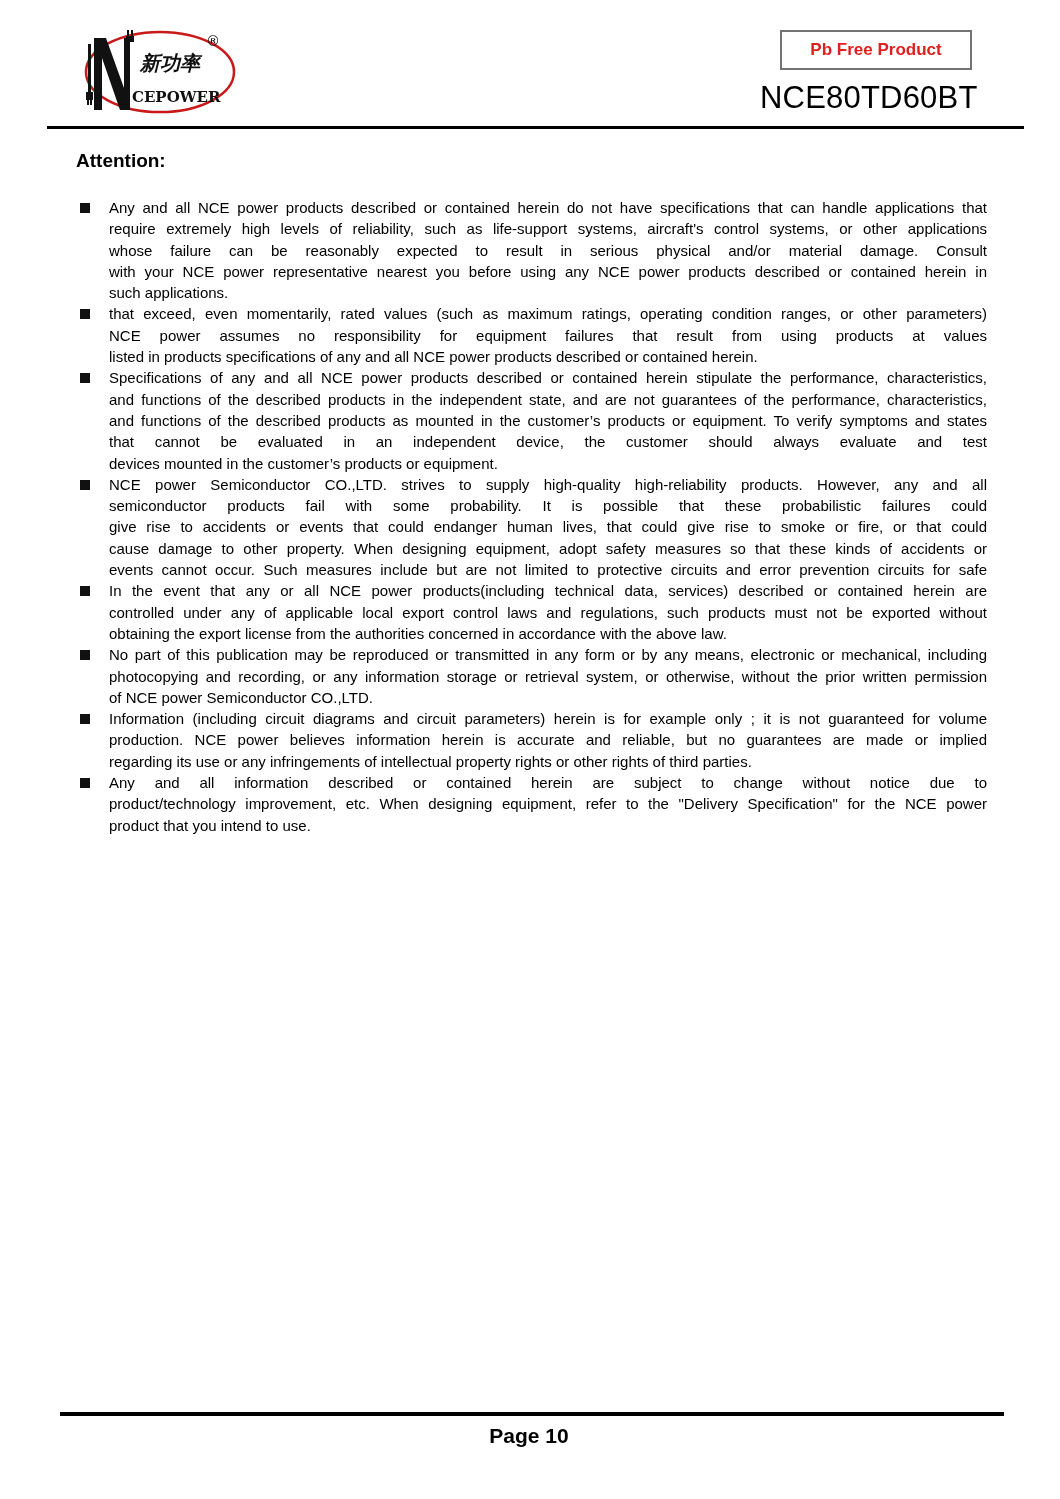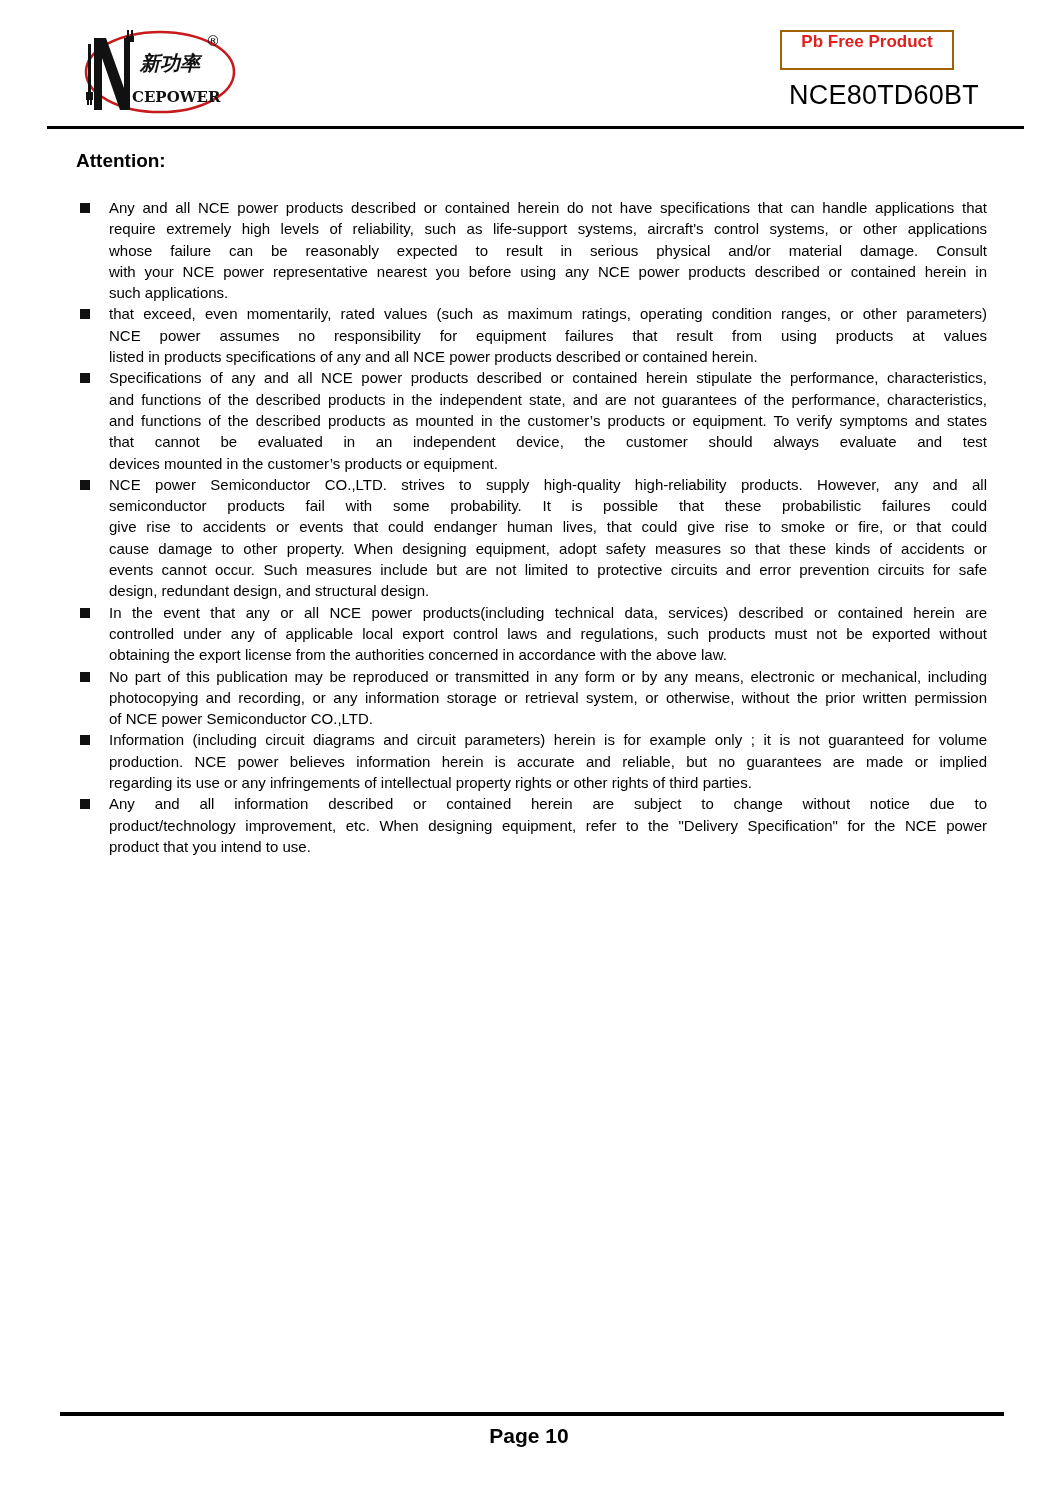--- a/index.html
+++ b/index.html
@@ -2,28 +2,28 @@
 <html><head>
   <meta charset="utf-8">
   <style>
     html, body { margin: 0; padding: 0; background: #ffffff; }
     body {
       width: 1060px; height: 1499px; position: relative; overflow: hidden;
       font-family: "Liberation Sans", sans-serif; color: #000;
     }
     .logo { position: absolute; left: 80px; top: 26px; width: 160px; height: 92px; }
     .pb-box {
-      position: absolute; left: 780px; top: 30px; width: 174px; height: 40px;
-      border: 2px solid #a16207; box-sizing: border-box;
+      position: absolute; left: 780px; top: 30px; width: 192px; height: 40px;
+      border: 2px solid #737373; box-sizing: border-box;
       color: #e0201f; font-weight: bold; font-size: 17px;
-      display: flex; align-items: flex-start; justify-content: center;
+      display: flex; align-items: center; justify-content: center;
     }
     .part {
-      position: absolute; left: 760px; top: 80px; width: 248px; text-align: center;
-      font-size: 27px; letter-spacing: 0.2px;
+      position: absolute; left: 760px; top: 80px; width: 248px; text-align: left;
+      font-size: 31px; letter-spacing: 0.2px;
     }
     .hdr-rule { position: absolute; left: 47px; top: 126px; width: 977px; height: 3px; background: #000; }
     .title { position: absolute; left: 76px; top: 150px; font-size: 19px; font-weight: bold; text-align: center; }
     .list { position: absolute; left: 0; top: 197px; width: 1060px; }
     .item { position: relative; }
     .bullet {
       position: absolute; left: 80px; width: 10px; height: 10px; background: #111;
     }
     .line {
       position: relative; left: 109px; width: 878px; height: 21.3px; line-height: 21.3px;
@@ -86,21 +86,20 @@
       <div class="line">that cannot  be  evaluated  in  an  independent  device,  the  customer  should  always  evaluate  and  test</div>
       <div class="line last">devices mounted  in  the customer’s products or equipment.</div>
     </div>
     <div class="item">
       <span class="bullet" style="top: 6px;"></span>
       <div class="line">NCE power Semiconductor CO.,LTD. strives to supply high-quality high-reliability products. However, any and all</div>
       <div class="line">semiconductor products fail  with  some  probability.  It  is  possible  that  these  probabilistic  failures  could</div>
       <div class="line">give  rise  to accidents  or  events  that  could endanger human lives, that could give rise to smoke or fire, or that could</div>
       <div class="line">cause damage to other property. When designing equipment, adopt safety measures so that these kinds of accidents or</div>
       <div class="line">events cannot occur. Such measures include but are not limited to protective circuits and error prevention circuits for safe</div>
-      <div class="line last">design, redundant design, and structural design.</div>
     </div>
     <div class="item">
       <span class="bullet" style="top: 6px;"></span>
       <div class="line">In the event that any or all NCE power products(including technical data, services) described or contained herein are</div>
       <div class="line">controlled under any of applicable local export control laws and regulations, such products must not be exported without</div>
       <div class="line last">obtaining the export license from the authorities concerned in accordance with the above law.</div>
     </div>
     <div class="item">
       <span class="bullet" style="top: 6px;"></span>
       <div class="line">No part of this publication may be reproduced or transmitted in any form or by any means, electronic or mechanical, including</div>

